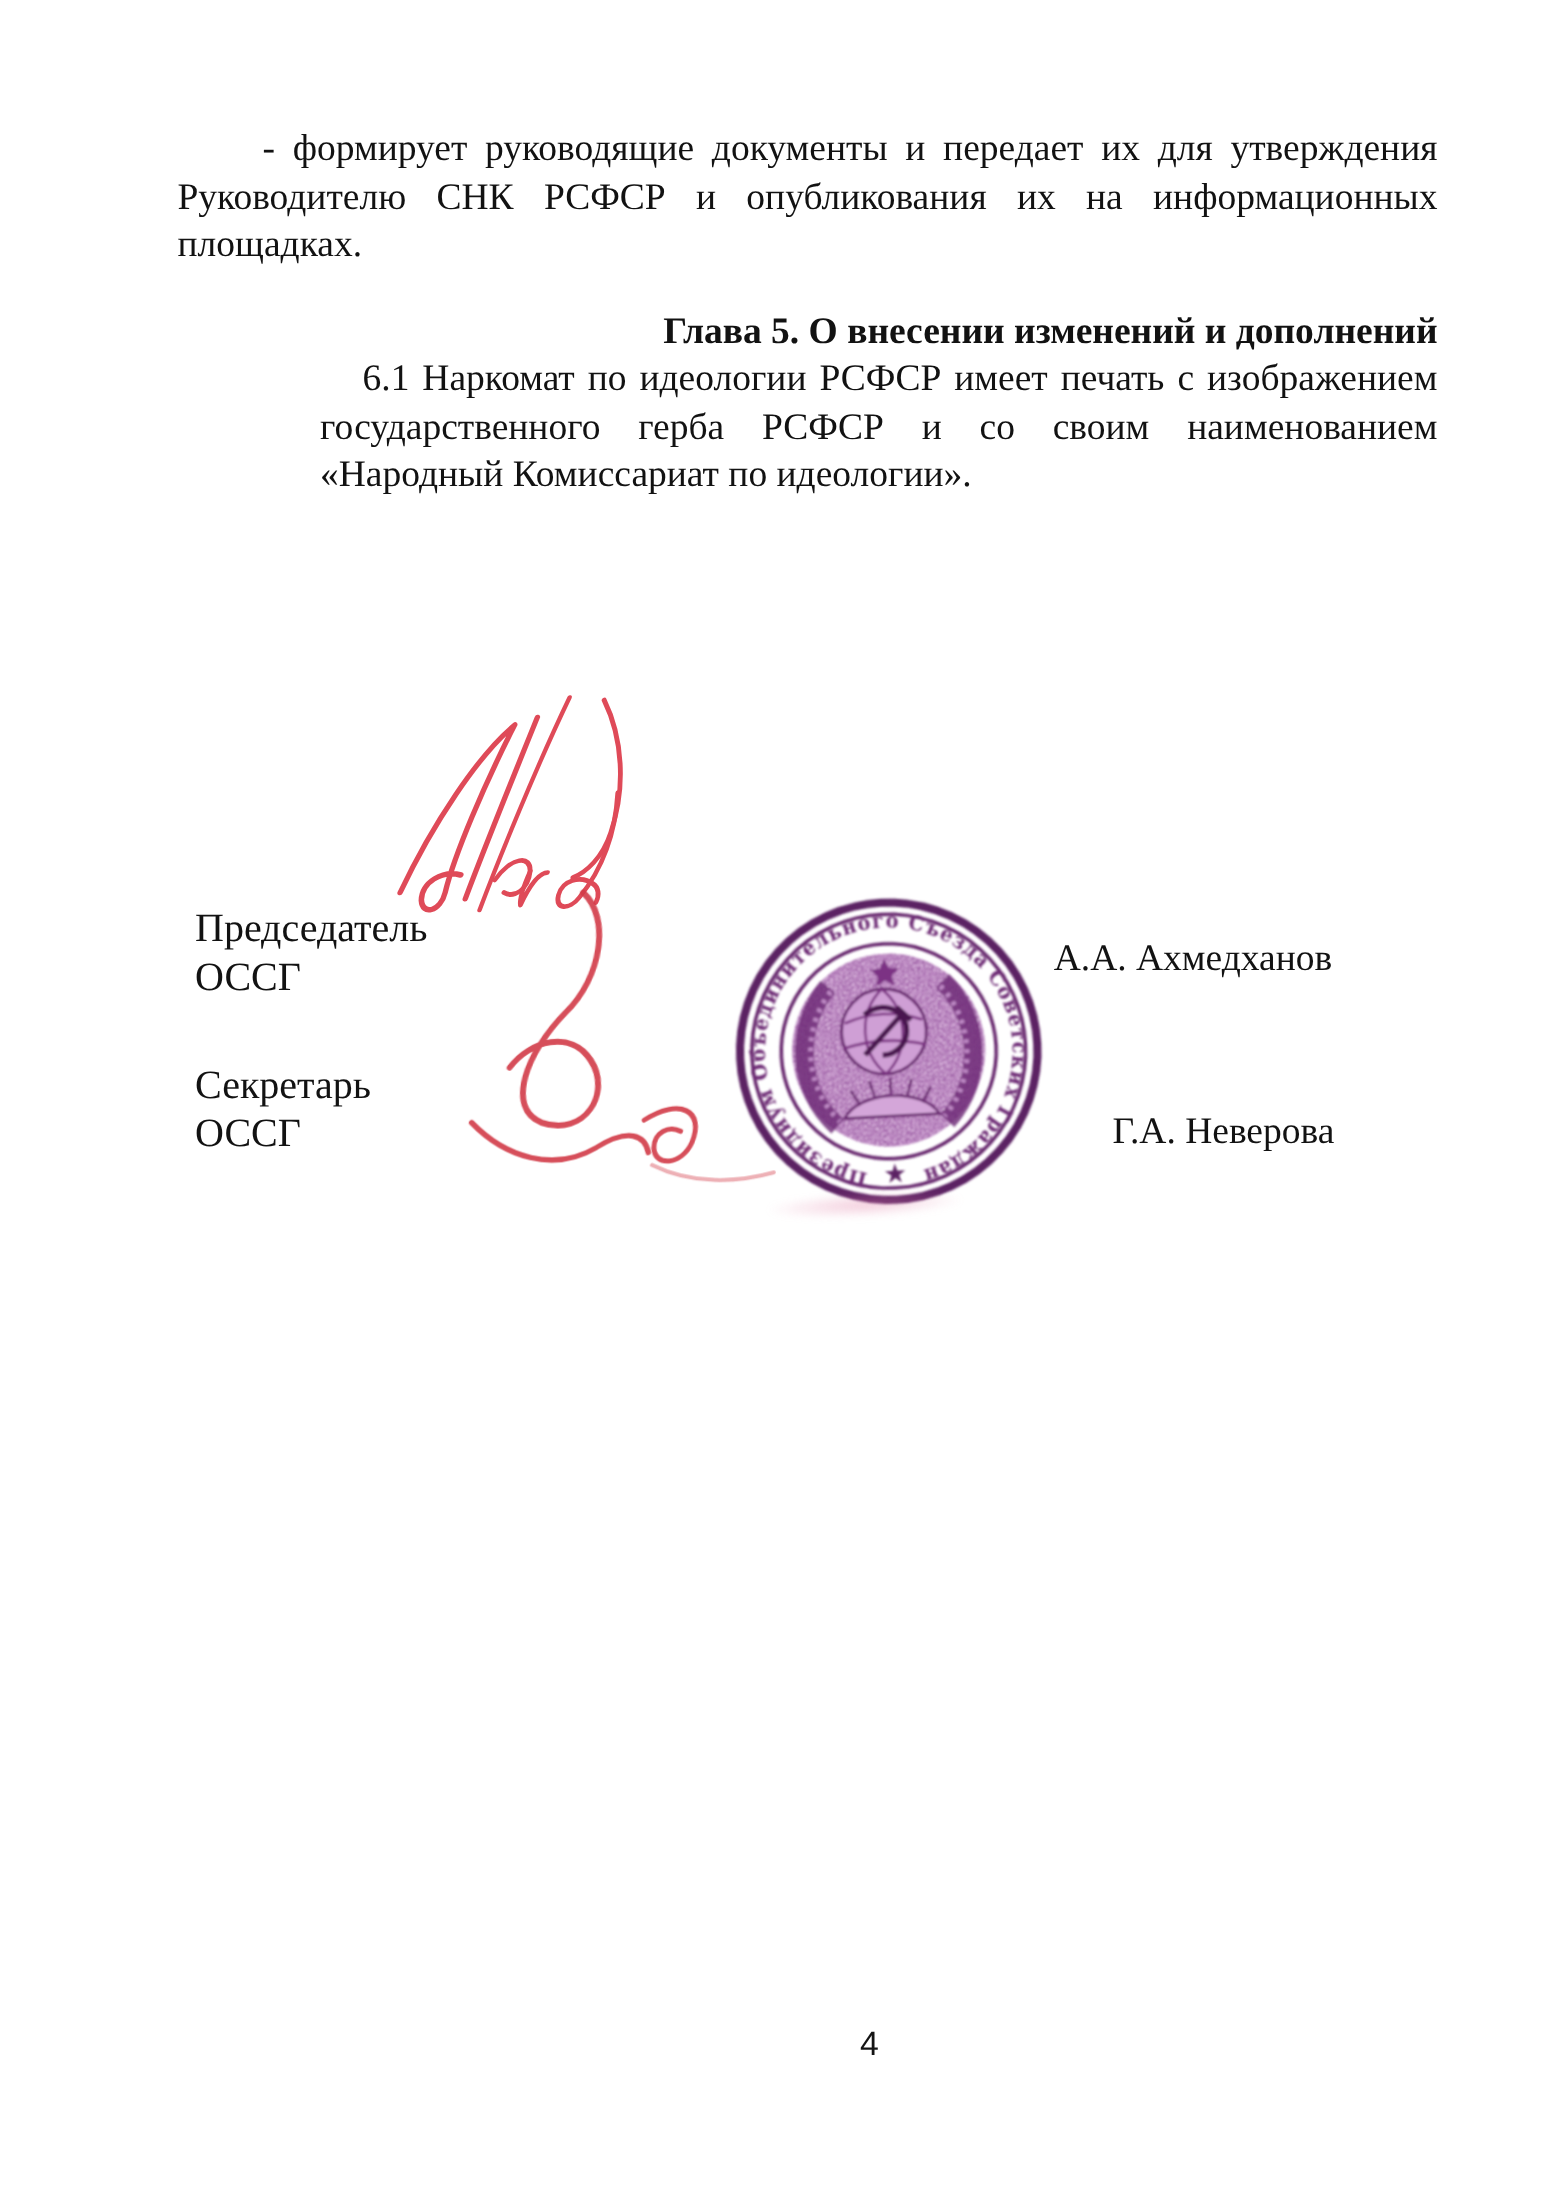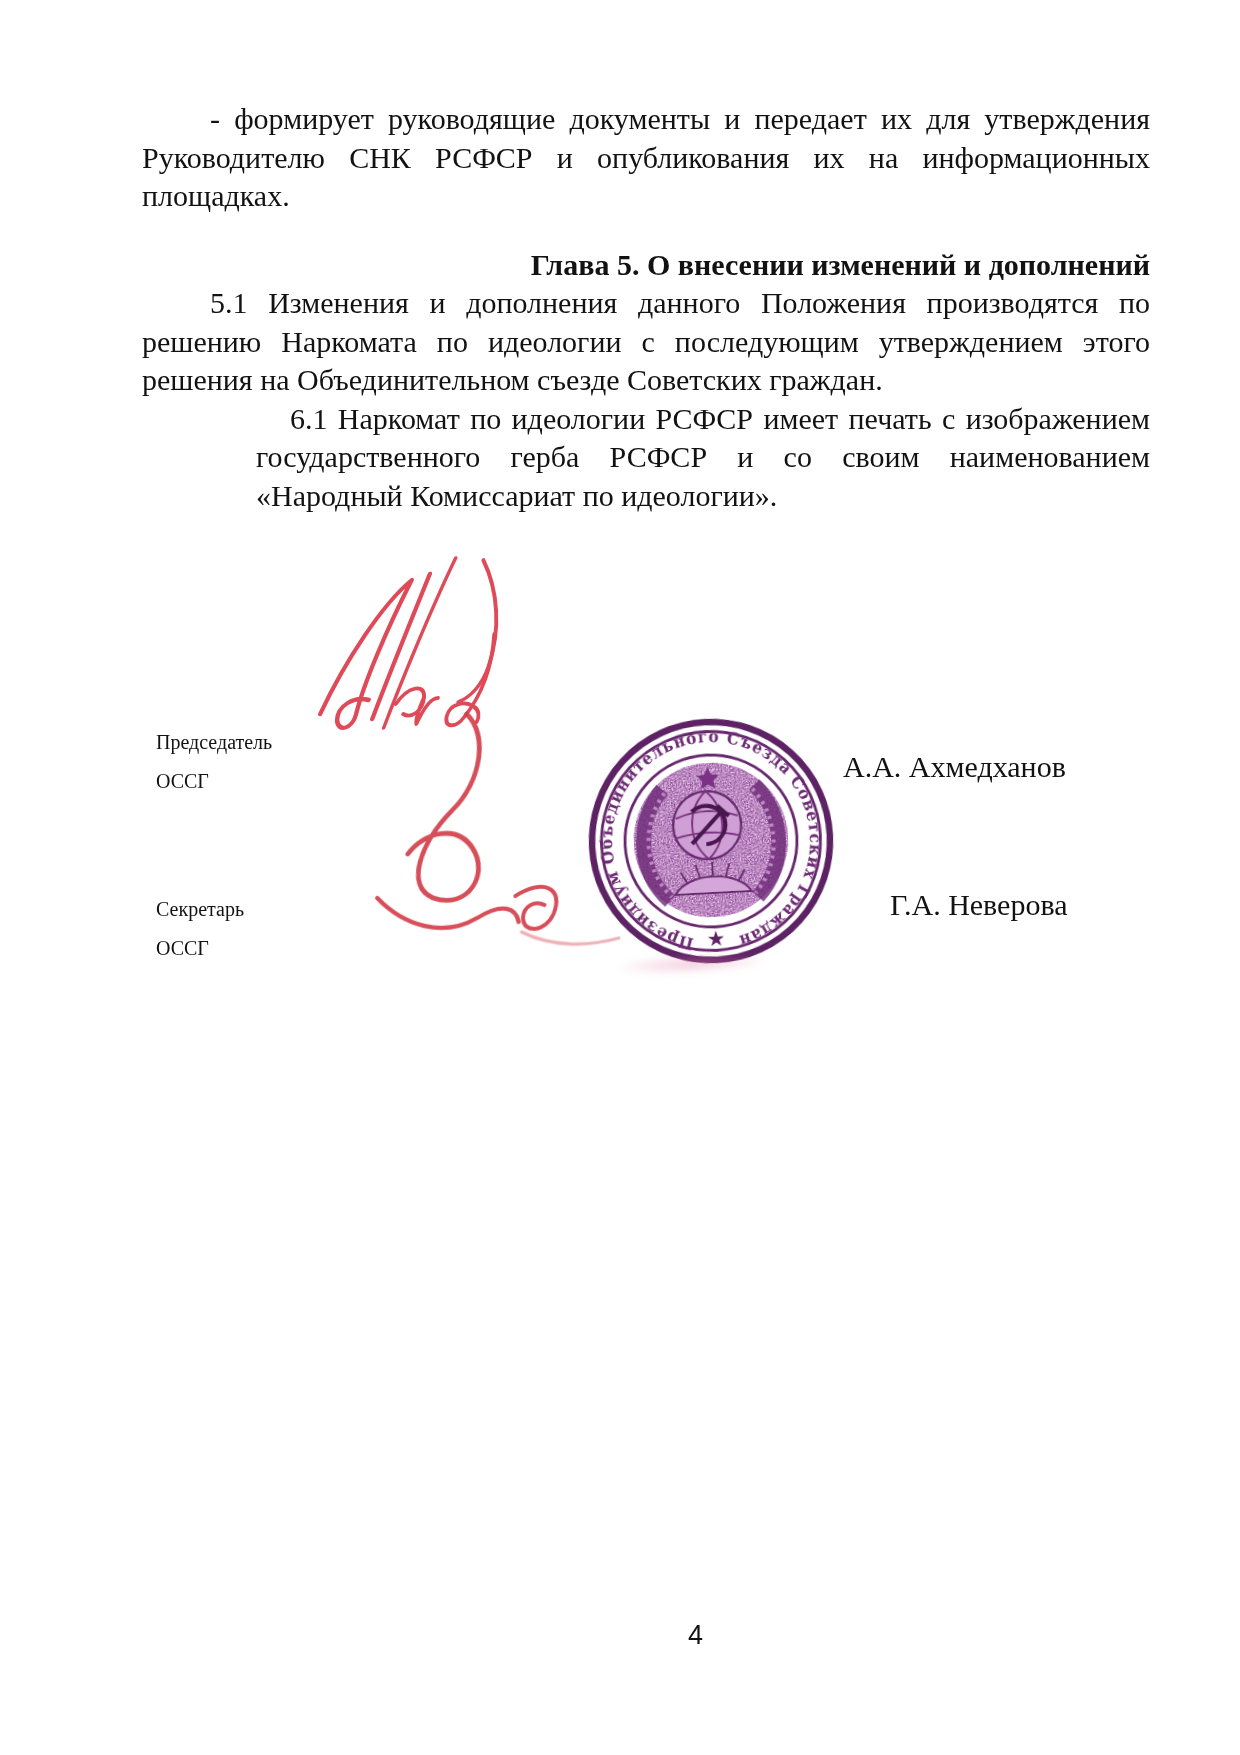--- a/index.html
+++ b/index.html
@@ -4,49 +4,48 @@
 <style>
   html,body{margin:0;padding:0;background:#ffffff;}
   .page{position:relative;width:1240px;height:1721px;background:#ffffff;overflow:hidden;
         font-family:"Liberation Serif",serif;color:#121212;}
   .content{position:absolute;left:142px;top:100px;width:1008px;
            font-size:30px;line-height:38.5px;text-align:justify;}
   .content p{margin:0;text-indent:68px;}
   .content p.h{margin-top:30px;text-align:right;}
   .content p.h b{font-weight:bold;}
   .content p.block{margin-left:114px;text-indent:34px;}
-  .sig-label{position:absolute;font-size:20px;line-height:38.5px;white-space:nowrap;}
+  .sig-label{position:absolute;font-size:32px;line-height:38.5px;white-space:nowrap;}
   .sig-name{position:absolute;font-size:30px;white-space:nowrap;text-align:center;}
   .sig-ink{position:absolute;}
   .seal{position:absolute;left:585px;top:712px;width:252px;height:258px;}
   .smudge{position:absolute;left:612px;top:954px;width:160px;height:20px;border-radius:50%;
           background:radial-gradient(ellipse at center, rgba(226,130,168,.40), rgba(226,130,168,0) 70%);
           filter:blur(3px);transform:rotate(-3deg);}
   .footer{position:absolute;left:688px;top:1620px;font-family:"Liberation Sans",sans-serif;
           font-size:27px;color:#141414;}
 </style>
 </head>
 <body>
 
 <div class="page">
 
   <div class="content">
     <p>- формирует руководящие документы и передает их для утверждения Руководителю СНК РСФСР и опубликования их на информационных площадках.</p>
     <p class="h"><b>Глава 5. О внесении изменений и дополнений</b></p>
-    <p>5.1 Изменения и дополнения данного Положения производятся по решению Наркомата по идеологии с последующим утверждением этого решения на Объединительном съезде Советских граждан.</p>
     <p class="block">6.1 Наркомат по идеологии РСФСР имеет печать с изображением государственного герба РСФСР и со своим наименованием «Народный Комиссариат по идеологии».</p>
   </div>
 
   <div class="sig-label" style="left:156px;top:723px;">
     <div>Председатель</div>
     <div>ОССГ</div>
   </div>
   <div class="sig-name" style="left:843px;top:750px;">А.А. Ахмедханов</div>
 
-  <div class="sig-label" style="left:156px;top:890px;">
+  <div class="sig-label" style="left:156px;top:848px;">
     <div>Секретарь</div>
     <div>ОССГ</div>
   </div>
   <div class="sig-name" style="left:890px;top:888px;">Г.А. Неверова</div>
 
   <svg class="sig-ink" style="left:316px;top:556px;" width="210" height="205" viewBox="0 0 210 205">
     <g transform="translate(20,0) skewX(-10)" fill="none" stroke="#dd3b4a" stroke-width="4.4" stroke-linecap="round" stroke-linejoin="round" opacity="0.92">
       <path d="M 12,158 C 28,104 55,48 80,24 C 64,72 50,128 48,158 C 47,173 33,177 30,164 C 28,150 42,140 58,144"></path>
       <path d="M 97,18 C 86,66 72,128 65,163"></path>
       <path d="M 120,2 C 103,58 86,132 78,172" stroke-width="3.6"></path>

